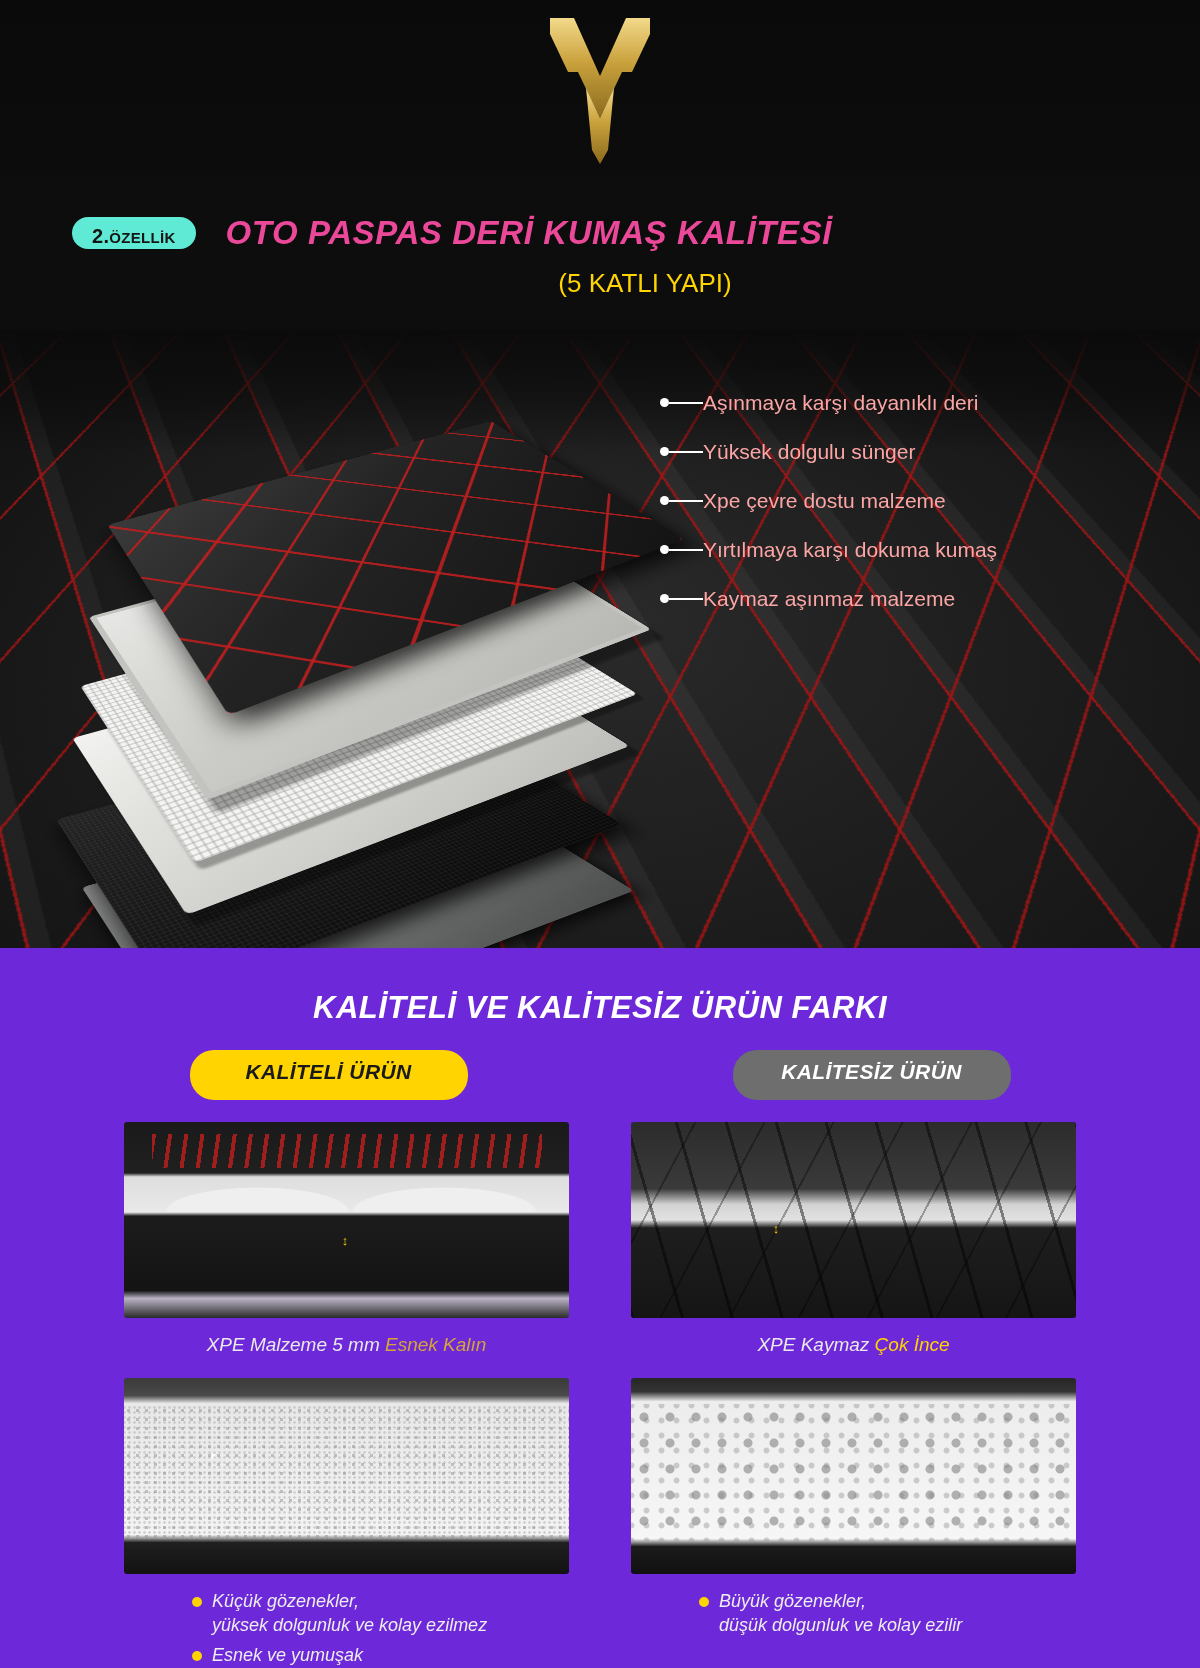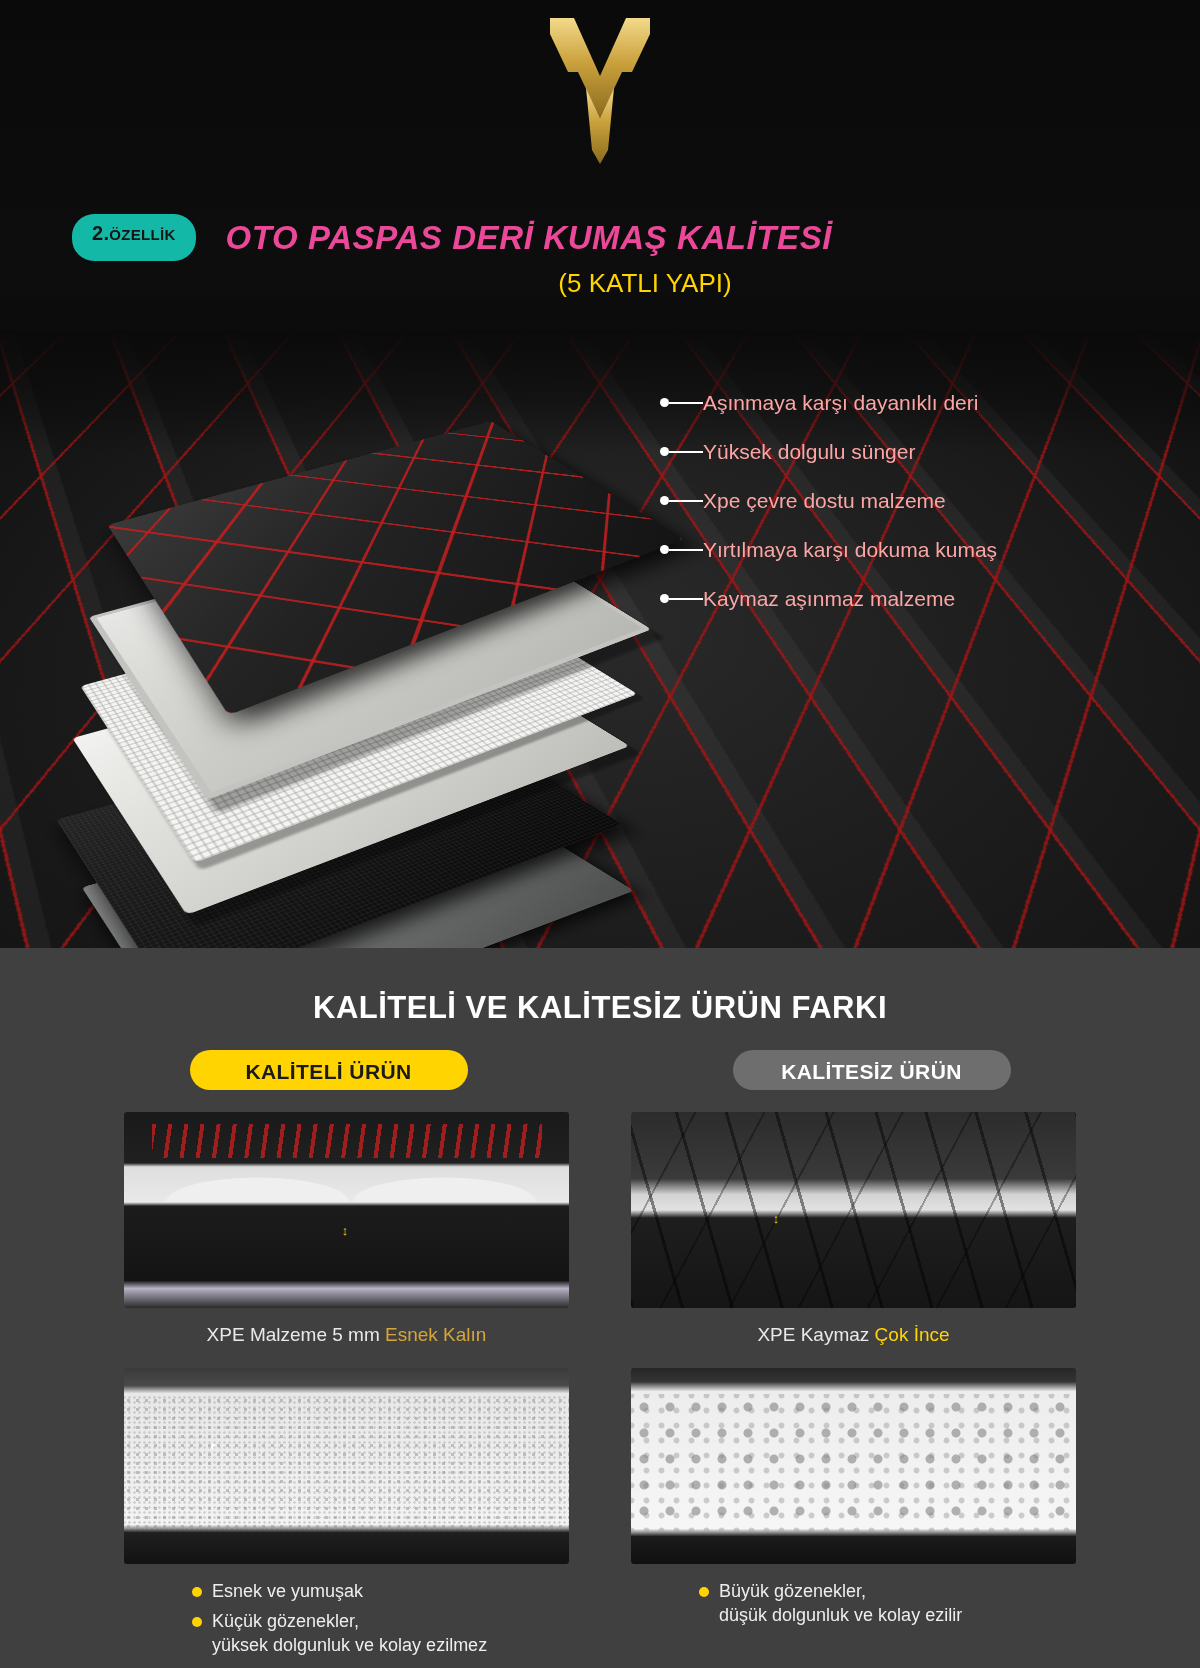--- a/index.html
+++ b/index.html
@@ -89,24 +89,24 @@
     position: absolute;
     left: 0; top: 214px;
     width: 1200px;
     display: flex;
     align-items: center;
     justify-content: flex-start;
     padding-left: 72px;
     box-sizing: border-box;
   }
   .badge-feature {
-    background: #14b8a6;
+    background: #5eead4;
     color: #151515;
     border-radius: 22px;
-    padding: 8px 20px 16px 20px;
+    padding: 8px 20px 1px 20px;
     font-size: 20px;
     font-weight: bold;
     letter-spacing: 0.3px;
     white-space: nowrap;
   }
   .badge-feature .small {
     font-size: 15px;
   }
   .headline-main {
     margin-left: 30px;
@@ -222,43 +222,44 @@
     font-size: 21px;
     color: #fca5a5;
     white-space: nowrap;
   }
 
   
   .bottom-section {
     position: relative;
     width: 1200px;
     height: 720px;
-    background: #404040;
+    background: #6d28d9;
     box-sizing: border-box;
     padding-top: 28px;
+    font-style: italic;
   }
   .compare-title {
     text-align: center;
     font-size: 31px;
     font-weight: bold;
     letter-spacing: 0.5px;
     color: #ffffff;
     margin: 14px 0 0 0;
   }
   .pill-row {
     display: flex;
     justify-content: center;
     gap: 265px;
     margin-top: 24px;
   }
   .pill {
     width: 278px;
     text-align: center;
     border-radius: 24px;
-    padding: 10px 0 6px 0;
+    padding: 10px 0 16px 0;
     font-size: 21px;
     font-weight: bold;
     letter-spacing: 0.4px;
   }
   .pill-good { background: #ffd400; color: #1a1a1a; }
   .pill-bad  { background: #6e6e6e; color: #ffffff; }
 
   .grid {
     display: flex;
     justify-content: center;
@@ -494,26 +495,26 @@
     </div>
 
     <div class="grid">
       <div class="col">
         <div class="photo photo-c">
           <div class="pores"></div>
         </div>
         <div class="bullets">
           <div class="bullet">
             <span class="b-dot"></span>
-            <span class="b-txt">Esnek ve yumuşak</span>
+            <span class="b-txt" style="white-space:pre-line">Küçük gözenekler,
+yüksek dolgunluk ve kolay ezilmez</span>
           </div>
           <div class="bullet">
             <span class="b-dot"></span>
-            <span class="b-txt" style="white-space:pre-line">Küçük gözenekler,
-yüksek dolgunluk ve kolay ezilmez</span>
+            <span class="b-txt">Esnek ve yumuşak</span>
           </div>
         </div>
       </div>
 
       <div class="col">
         <div class="photo photo-d">
           <div class="pores"></div>
         </div>
         <div class="bullets">
           <div class="bullet">

